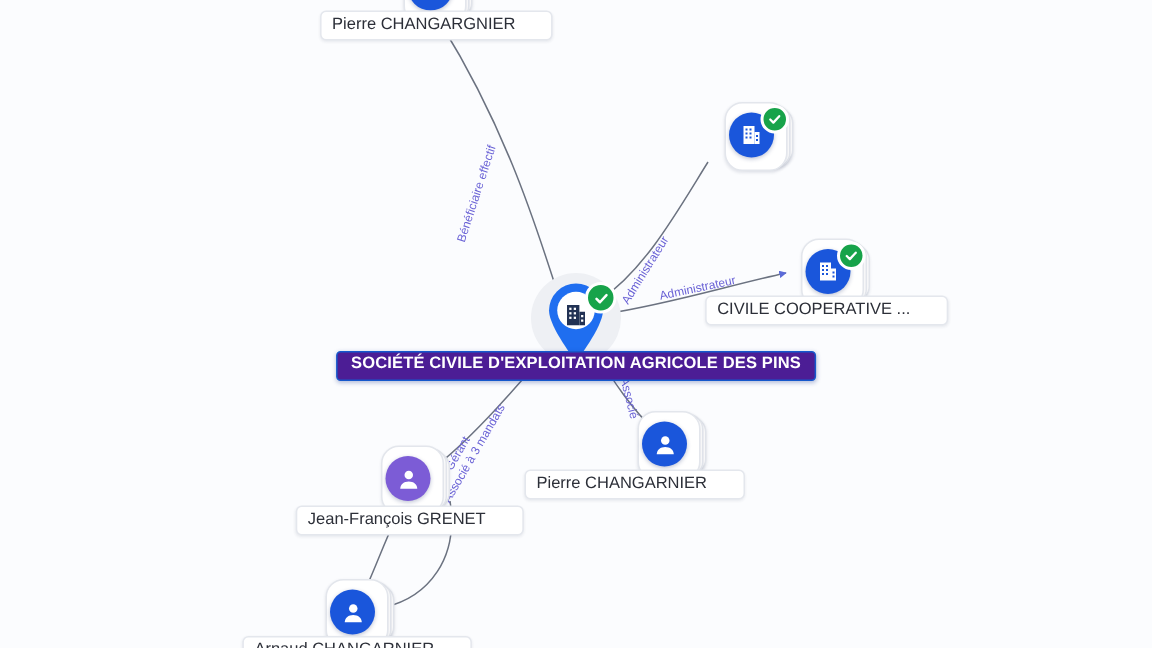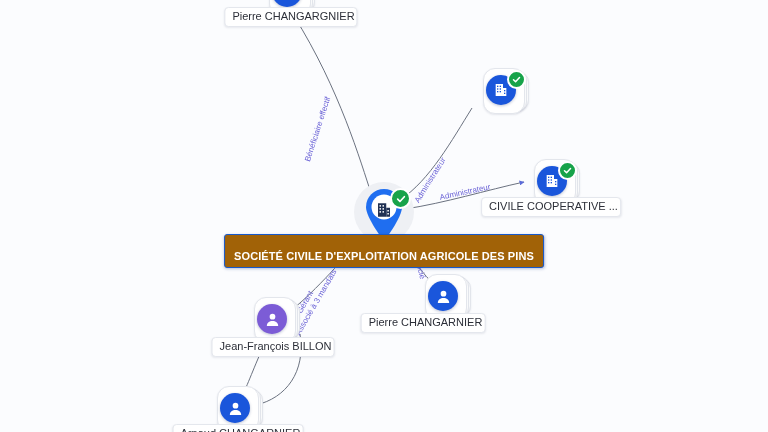--- a/index.html
+++ b/index.html
@@ -87,21 +87,21 @@
   }
 
   
   .node-label {
     position: absolute;
     transform: translateX(-50%);
     white-space: nowrap;
     background: #ffffff;
     border: 1px solid #e4e7ed;
     border-radius: 4px;
-    padding: 2px 2px 3px 7px;
+    padding: 2px 24px 3px 7px;
     font-size: 11px;
     line-height: 13px;
     color: #2c2f38;
     box-shadow: 0 1px 2px rgba(30,40,80,0.09);
   }
 
   
   .root-node {
     position: absolute;
     width: 0;
@@ -144,24 +144,24 @@
     background: #17a34a;
     border: 2px solid #ffffff;
     display: flex;
     align-items: center;
     justify-content: center;
   }
   .root-label {
     position: absolute;
     transform: translateX(-50%);
     white-space: nowrap;
-    background: #a16207;
+    background: #4c1d95;
     border: 1px solid #1558cc;
     border-radius: 3px;
-    padding: 15px 9px 4px 9px;
+    padding: 1px 9px 4px 9px;
     font-size: 11px;
     line-height: 13px;
     font-weight: bold;
     letter-spacing: 0.1px;
     color: #ffffff;
     box-shadow: 0 1px 3px rgba(20,50,140,0.30);
   }
 
   
   .edge-label {
@@ -330,21 +330,21 @@
       <div class="stack-card c2"></div>
       <div class="stack-card c1"></div>
       <div class="node-disc violet">
         <svg width="17" height="17" viewBox="0 0 24 24" fill="#ffffff">
           <circle cx="12" cy="8" r="4"></circle>
           <path d="M4 21c0-4.4 3.6-7 8-7s8 2.6 8 7z"></path>
         </svg>
       </div>
     </div>
   </div>
-  <div class="node-label" style="left:273px; top:337px;">Jean-François BILLON</div>
+  <div class="node-label" style="left:273px; top:337px;">Jean-François GRENET</div>
 
   <div class="node" style="left:239px; top:408px;">
     <div class="node-stack">
       <div class="stack-card c3"></div>
       <div class="stack-card c2"></div>
       <div class="stack-card c1"></div>
       <div class="node-disc">
         <svg width="17" height="17" viewBox="0 0 24 24" fill="#ffffff">
           <circle cx="12" cy="8" r="4"></circle>
           <path d="M4 21c0-4.4 3.6-7 8-7s8 2.6 8 7z"></path>

